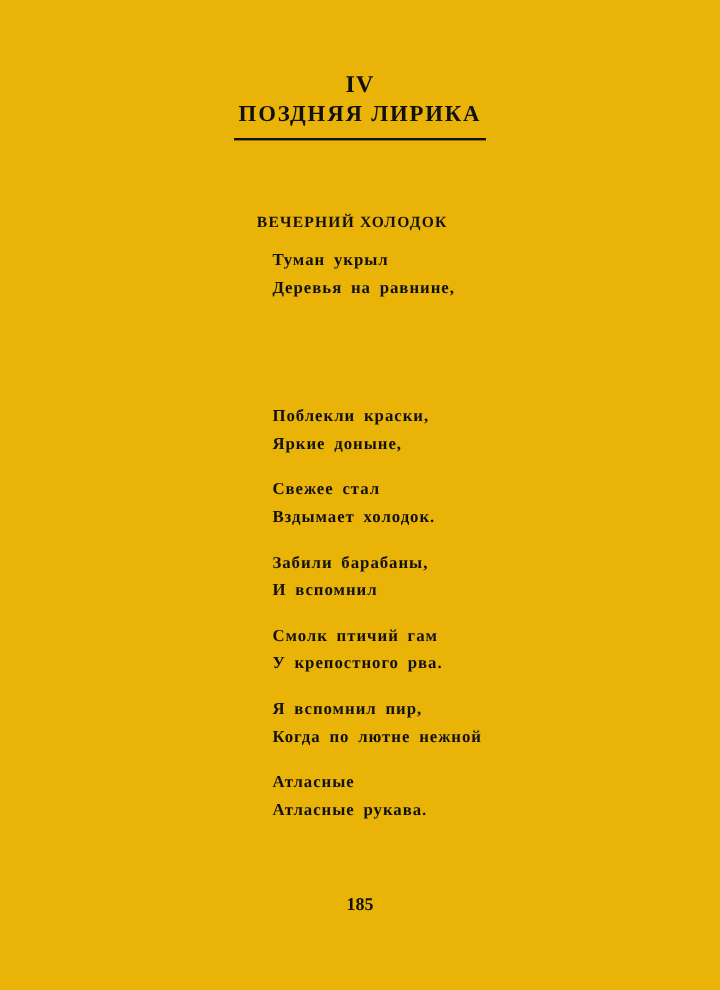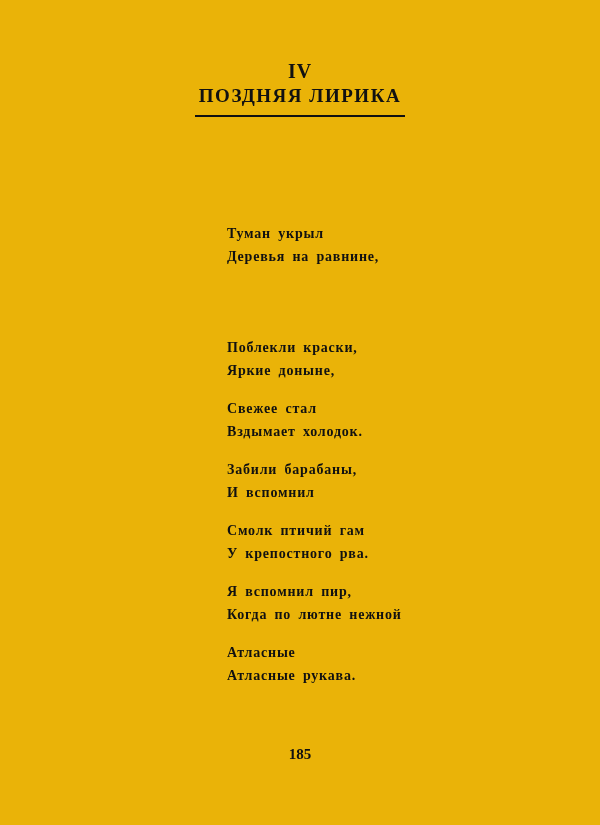--- a/index.html
+++ b/index.html
@@ -31,22 +31,23 @@
     }
   </style>
 </head>
 <body>
 
 <div class="page">
   <div class="section-num">IV</div>
   <div class="section-title">ПОЗДНЯЯ ЛИРИКА</div>
   <div class="rule"></div>
 
+  <div class="poem-title">ВЕЧЕРНИЙ ХОЛОДОК</div>
 
-  <div class="stanza" style="top:222px">
+  <div class="stanza" style="top:206px">
     <div class="line">Туман укрыл</div>
     <div class="line">Деревья на равнине,</div>
   </div>
   <div class="stanza" style="top:336px">
     <div class="line">Поблекли краски,</div>
     <div class="line">Яркие доныне,</div>
   </div>
   <div class="stanza" style="top:397px">
     <div class="line">Свежее стал</div>
     <div class="line">Вздымает холодок.</div>

